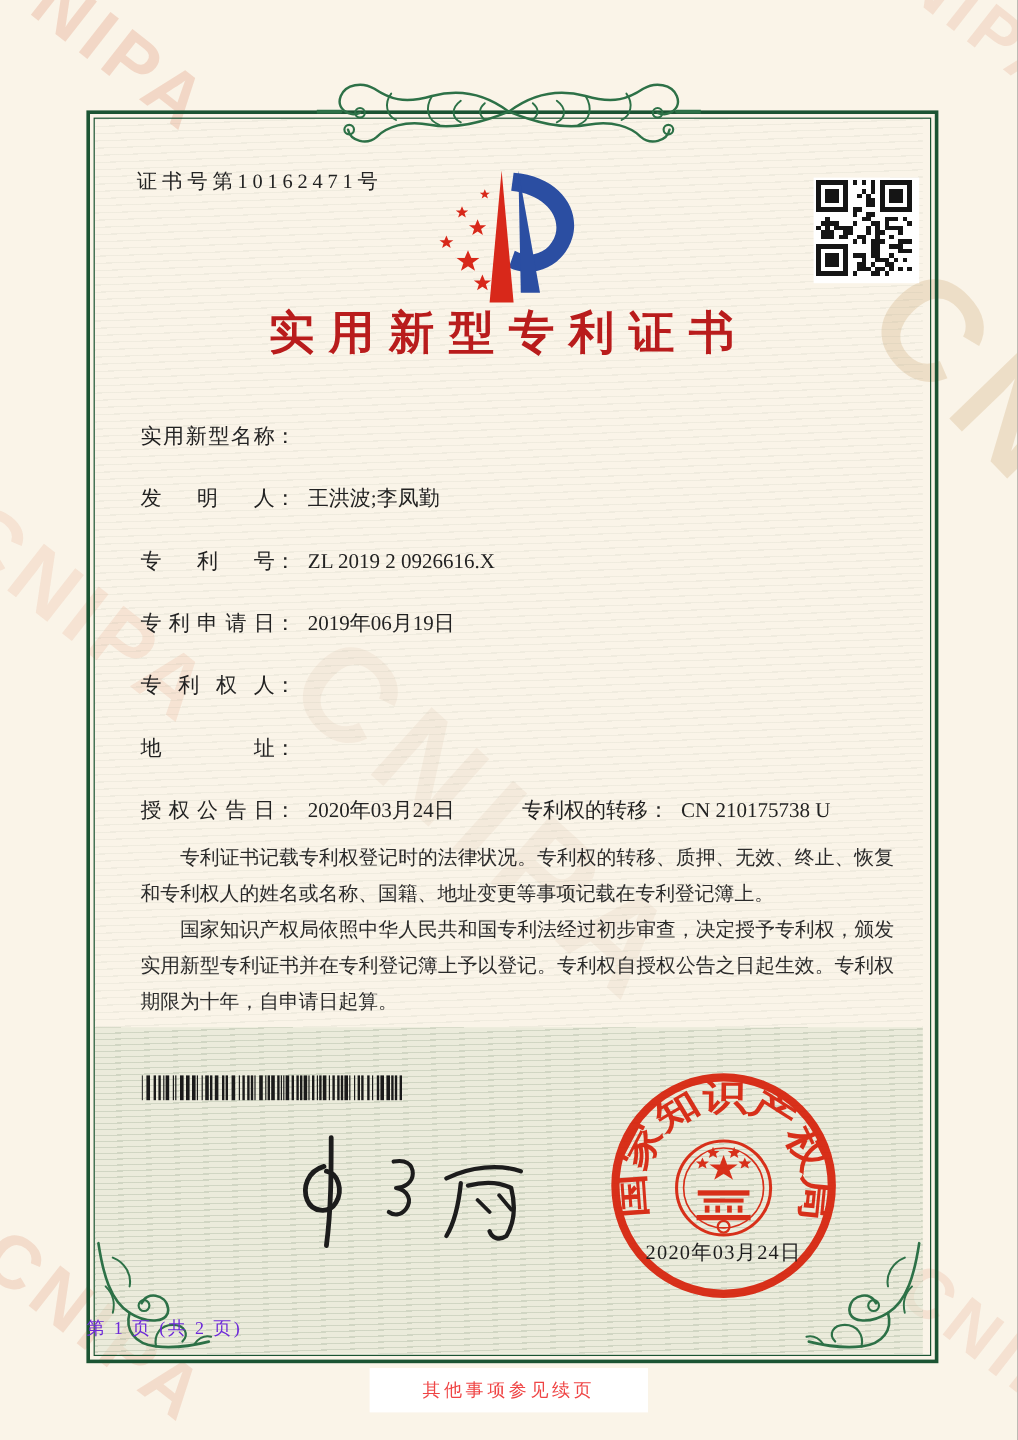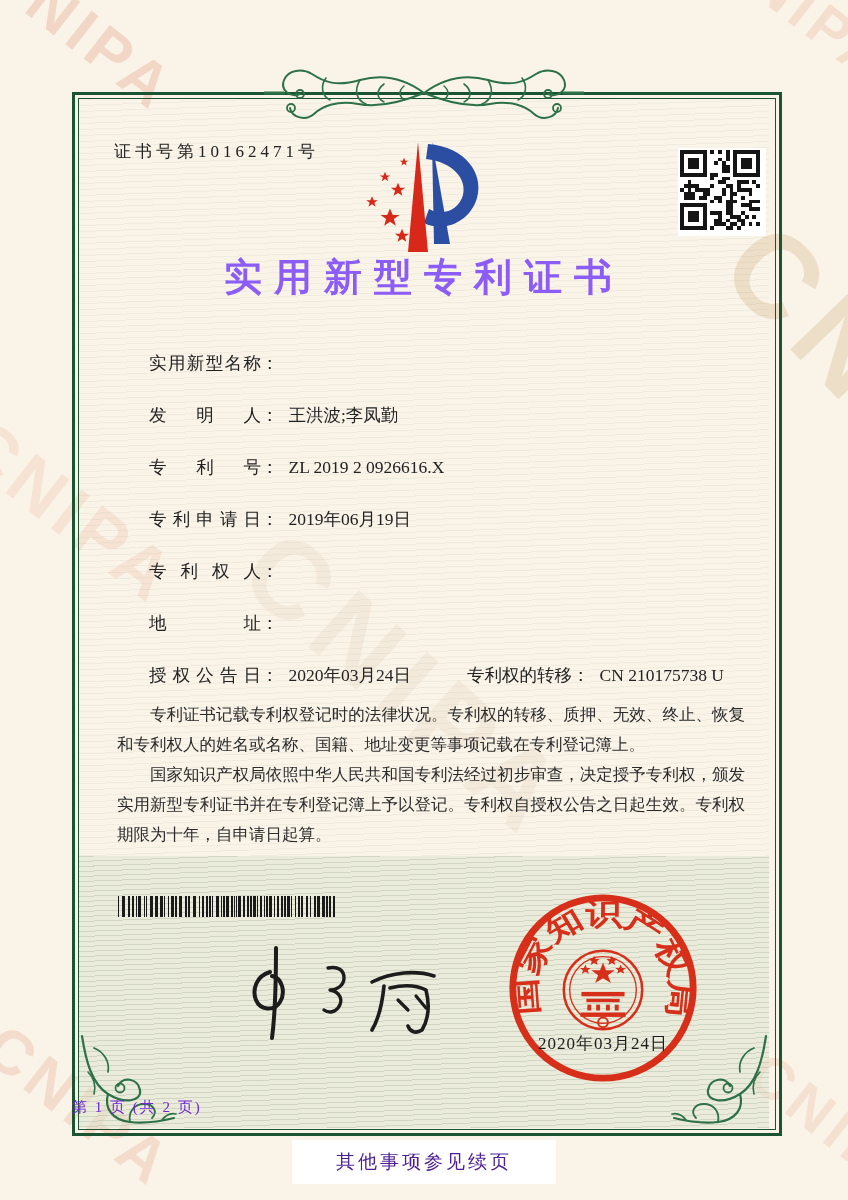--- a/index.html
+++ b/index.html
@@ -30,45 +30,45 @@
          background-image:repeating-linear-gradient(178deg, rgba(150,160,140,.10) 0 1px, rgba(0,0,0,0) 1px 6px);}
   .ornament-top{position:absolute; left:264px; top:60px; width:320px; height:66px; z-index:2;}
   .corner{position:absolute; width:104px; height:100px; z-index:2;}
   .corner-bl{left:74px; top:1032px;}
   .corner-br{left:670px; top:1032px; transform:scale(-1,1);}
   
   .cert-no{position:absolute; left:114px; top:140px; font-size:17px; letter-spacing:4px; z-index:2;text-align:right;}
   .logo{position:absolute; left:352px; top:140px; width:145px; height:118px; z-index:2;}
   .qr-box{position:absolute; left:678px; top:148px; width:84px; height:84px; background:#fff; padding:2px; z-index:2;}
   .title{position:absolute; left:72px; width:704px; top:252px; text-align:center;
-         font-size:38px; font-weight:bold; letter-spacing:12px; color:#8b5cf6; z-index:2;}
+         font-size:38px; font-weight:bold; letter-spacing:12px; color:#b91c1c; z-index:2;}
   
   .fields{position:absolute; left:117px; top:352px; width:624px; z-index:2; font-size:17.5px;}
-  .frow{display:flex; align-items:center; margin-bottom:29px; line-height:23px; white-space:nowrap;margin-left:32px;}
+  .frow{display:flex; align-items:center; margin-bottom:29px; line-height:23px; white-space:nowrap;}
   .flabel{display:inline-block; width:112px; text-align:justify; text-align-last:justify; letter-spacing:0;}
   .fcolon{margin-right:10px;}
   .fspacer{display:inline-block; width:56px;}
   
   .body-text{position:absolute; left:117px; top:700px; width:628px; z-index:2;
              font-size:16.5px; line-height:1.82; color:#2b2b2b; text-align:justify;}
   .body-text p{margin:0; text-indent:2em;}
   
   .barcode{position:absolute; left:118px; top:896px; width:218px; height:21px; z-index:2;}
   .sig-block{position:absolute; left:119px; top:960px; z-index:2;
              font-family:"Liberation Sans","DejaVu Sans",sans-serif; font-size:18px; color:#1c1c1c;}
   .sig-block div{margin-bottom:16px; letter-spacing:2px;}
   .signature{position:absolute; left:232px; top:942px; width:215px; height:100px; z-index:2;}
   .seal{position:absolute; left:505px; top:890px; width:196px; height:196px; z-index:3;}
   .seal-date{position:absolute; left:505px; top:1032px; width:196px; text-align:center;
              font-size:17px; letter-spacing:1px; color:#1d1d1d; z-index:4;}
   .page-info{position:absolute; left:72px; width:764px; top:1098px; 
              font-size:15px; letter-spacing:2px; z-index:2; color:#6d28d9;}
   .bottom-note{position:absolute; left:50%; transform:translateX(-50%); top:1140px;
-             background:#fff; padding:9px 44px; font-size:19px; letter-spacing:3px;
-             color:#4c1d95; z-index:2;}
+             background:#fff; padding:9px 44px; font-size:15px; letter-spacing:3px;
+             color:#ef4444; z-index:2;}
 </style>
 </head>
 <body>
 
 <div class="page">
 
   <div class="wm wm-tl">CNIPA</div>
   <div class="wm wm-tr">CNIPA</div>
   <div class="wm wm-lm">CNIPA</div>
   <div class="wm wm-rm">CNIPA</div>

